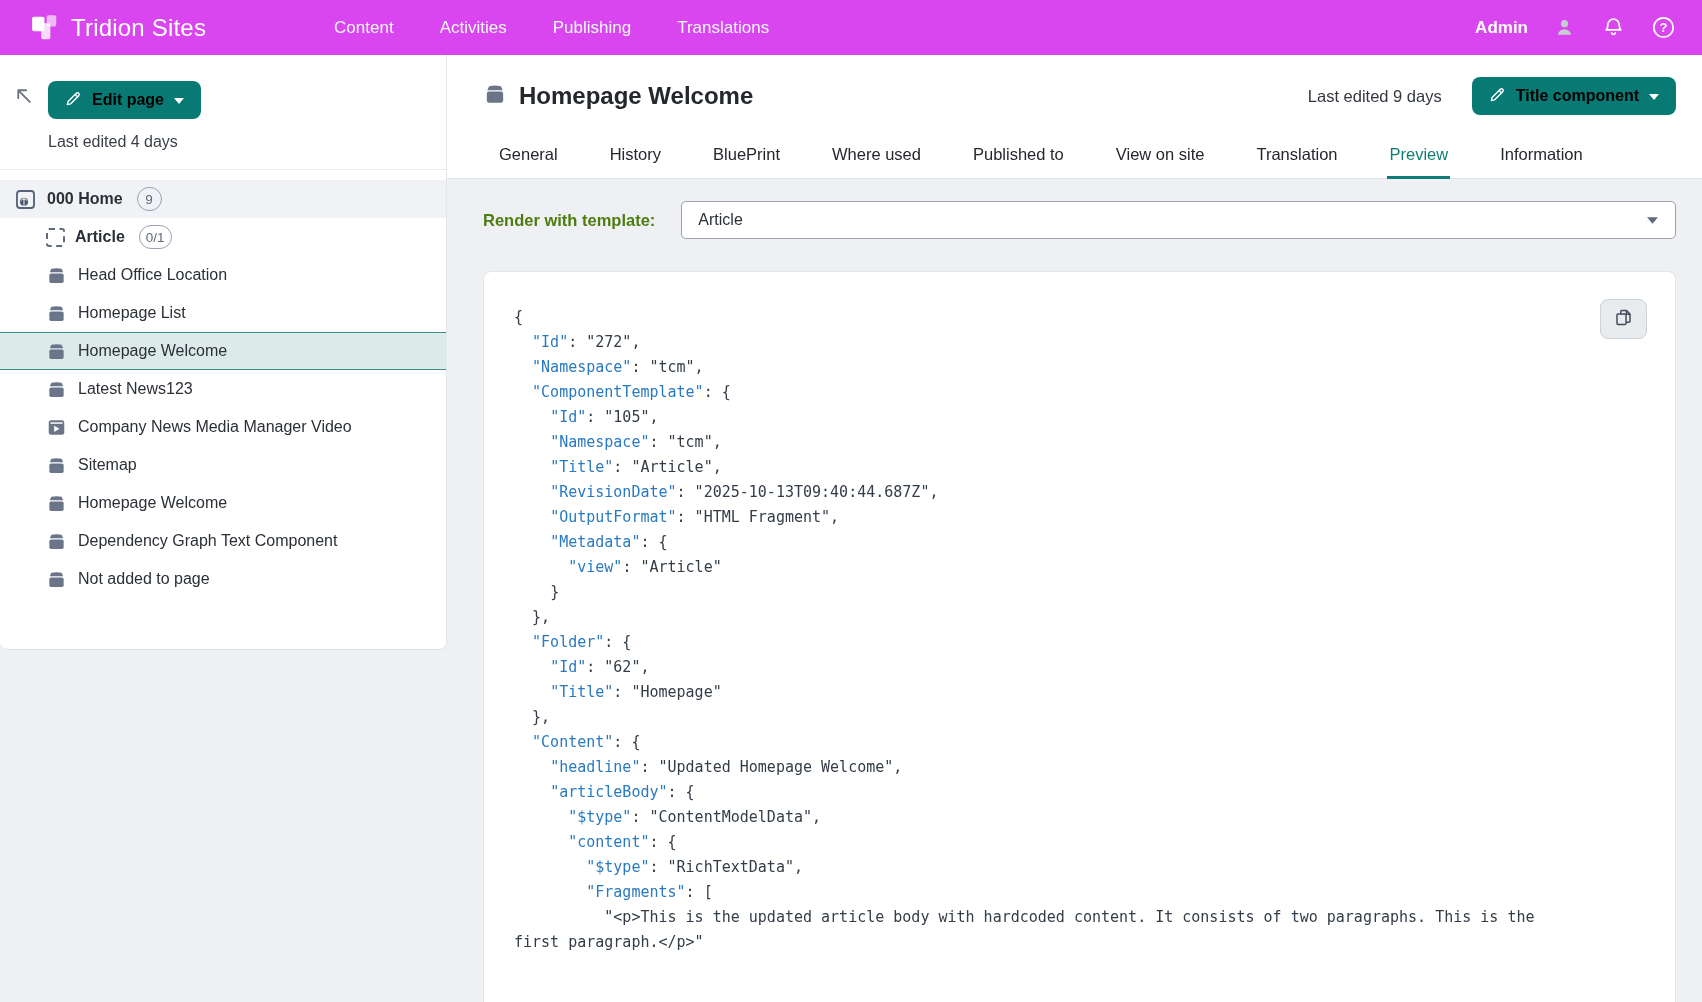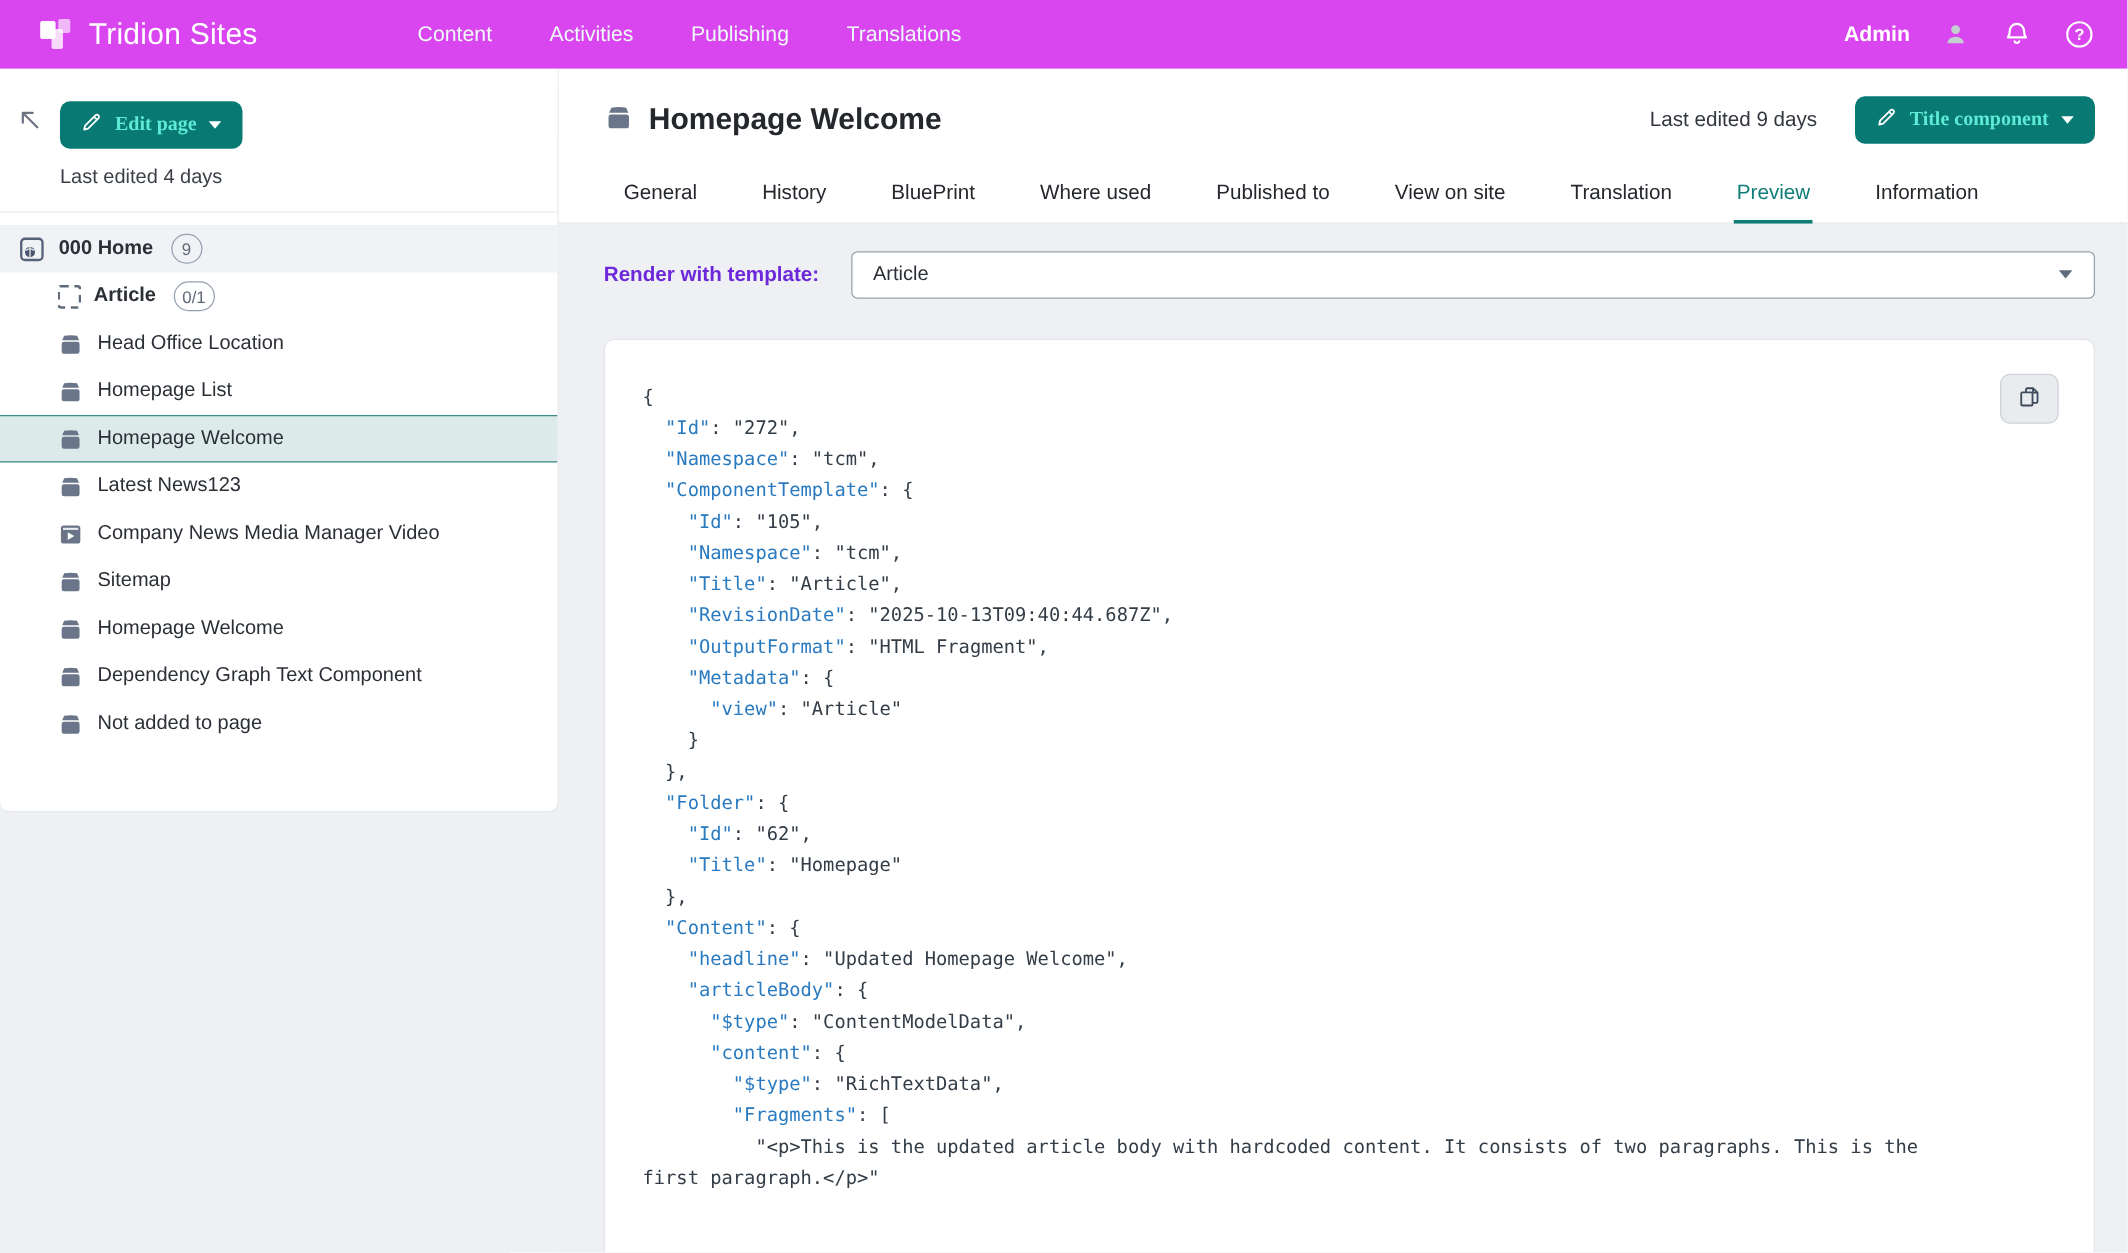--- a/index.html
+++ b/index.html
@@ -17,21 +17,21 @@
   .tb-icon { display:inline-flex; cursor:pointer; }
 
   
   .shell { flex:1; display:flex; min-height:0; }
 
   
   .sidebar { width:447px; flex:0 0 447px; }
   .sidebar-panel { background:#fff; border-right:1px solid #e3e6ea; border-bottom:1px solid #dfe3e8; border-radius:0 0 8px 8px; height:595px; display:flex; flex-direction:column; }
   .sidebar-top { position:relative; padding:26px 20px 18px 48px; border-bottom:1px solid #e8eaee; }
   .collapse-btn { position:absolute; left:13px; top:30px; background:none; border:none; cursor:pointer; display:inline-flex; }
-  .btn-teal { display:inline-flex; align-items:center; gap:9px; background:#087a73; color:#5eead4; border:none; border-radius:8px; height:38px; padding:4px 16px; font-family:Liberation Serif, serif; font-size:16px; font-weight:600; cursor:pointer; }
+  .btn-teal { display:inline-flex; align-items:center; gap:9px; background:#087a73; color:#000000; border:none; border-radius:8px; height:38px; padding:4px 16px; font-family:Liberation Sans, sans-serif; font-size:16px; font-weight:600; cursor:pointer; }
   .last-edited { margin-top:14px; font-size:16px; color:#3a3f47; }
   .tree { padding:10px 0 10px 0; overflow:hidden; }
   .tree-row { height:38px; display:flex; align-items:center; gap:10px; padding-left:14px; font-size:16px; color:#2b2f36; cursor:pointer; }
   .tree-root { background:#f1f2f5; font-weight:700; }
   .tree-child { padding-left:46px; }
   .tree-row.selected { background:#dcebe9; border-top:1px solid #3f8d87; border-bottom:1px solid #3f8d87; }
   .tree-row .lbl.bold { font-weight:700; }
   .badge { min-width:25px; height:24px; border:1.5px solid #96a0af; border-radius:13px; color:#5e6878; font-size:13.5px; display:inline-flex; align-items:center; justify-content:center; padding:0 6px; margin-left:4px; font-weight:400; }
   .dashed-ic { width:19px; height:19px; border:2px dashed #5f6b7a; border-radius:3px; flex:0 0 19px; }
   .t-ic { flex:0 0 22px; display:inline-flex; }
@@ -42,21 +42,21 @@
   .title-row { display:flex; align-items:center; padding:22px 26px 2px 36px; }
   .page-title { font-size:24px; font-weight:600; color:#24272c; margin-left:12px; }
   .title-right { margin-left:auto; display:flex; align-items:center; gap:30px; }
   .edited-9 { font-size:16.5px; color:#33373e;text-align:right; }
   .tabs { display:flex; gap:48px; padding:0 26px 0 50px; border-bottom:1px solid #e2e5e9; margin-top:14px; }
   .tab { padding:14px 2px 12px; font-size:16.5px; color:#24272c; border-bottom:3px solid transparent; margin-bottom:-1px; cursor:pointer; }
   .tab.active { color:#0f7d76; border-bottom-color:#0f7d76; }
 
   .content { flex:1; background:#eef0f3; min-height:0; overflow:hidden; }
   .render-row { display:flex; align-items:center; padding:22px 26px 0 36px; }
-  .render-label { font-size:16.5px; font-weight:700; color:#6d28d9; white-space:nowrap; }
+  .render-label { font-size:16.5px; font-weight:700; color:#4d7c0f; white-space:nowrap; }
   .select { flex:1; margin-left:26px; background:#fff; border:1px solid #99a1ab; border-radius:5px; height:38px; display:flex; align-items:center; justify-content:space-between; padding:0 16px; font-size:16px; color:#2b2f36; cursor:pointer; }
 
   .code-card { position:relative; margin:32px 26px 0 36px; background:#fff; border:1px solid #e2e5e9; border-radius:8px; height:780px; }
   .copy-btn { position:absolute; top:27px; right:28px; width:47px; height:40px; background:#e9ecef; border:1px solid #ccd2d8; border-radius:8px; display:inline-flex; align-items:center; justify-content:center; cursor:pointer; }
   pre.code { margin:0; padding:33px 90px 30px 30px; font-family:"DejaVu Sans Mono", monospace; font-size:15px; line-height:25px; color:#333d47; white-space:pre-wrap; word-break:break-word; }
   pre.code .jk { color:#2a7ac0; }
 </style>
 </head>
 <body>
 

